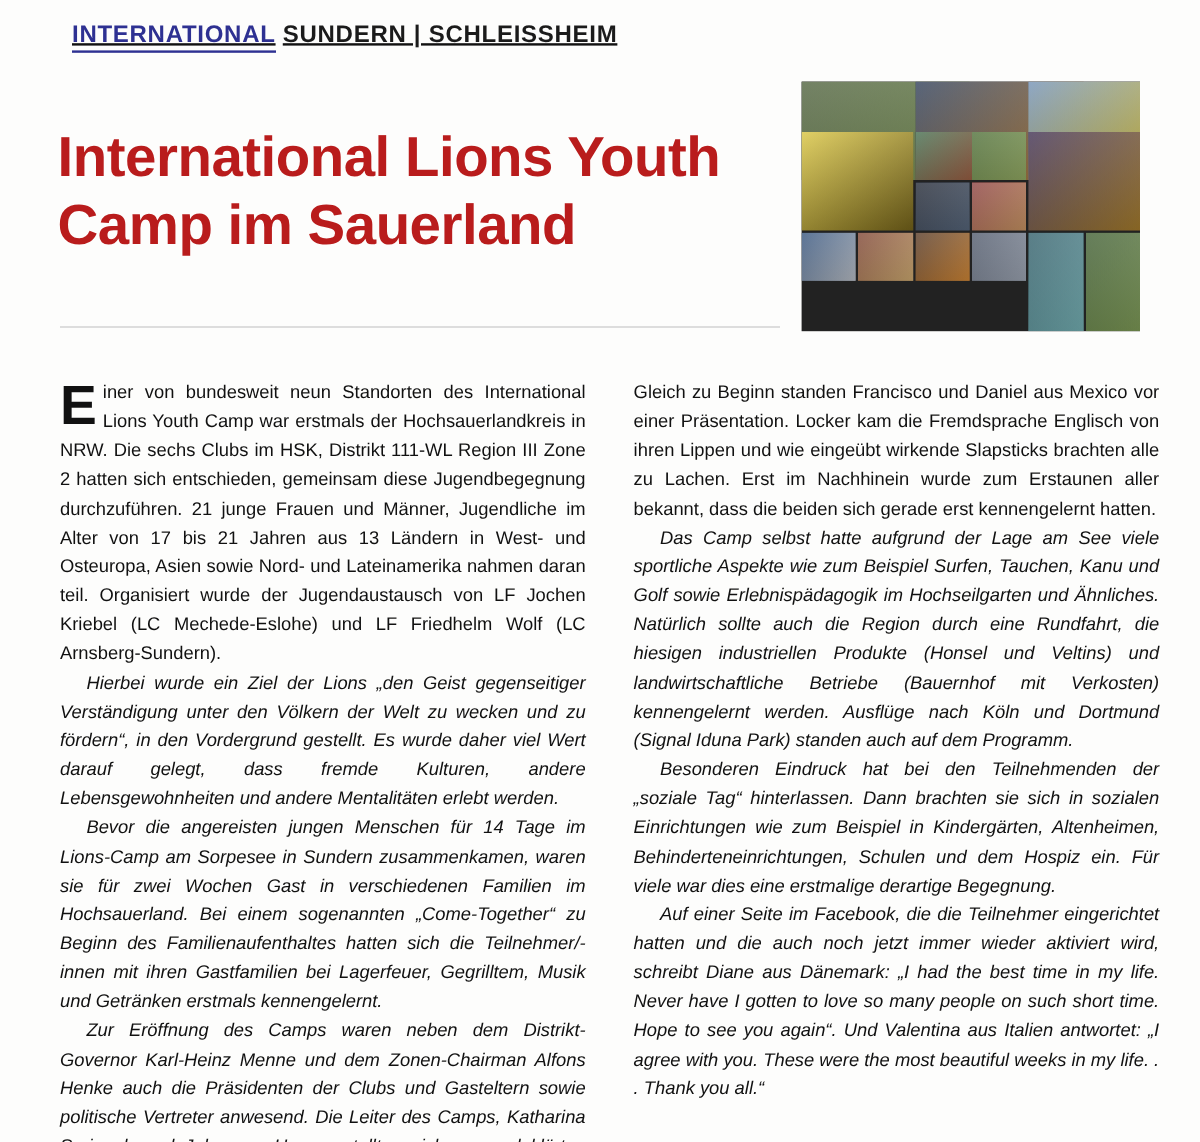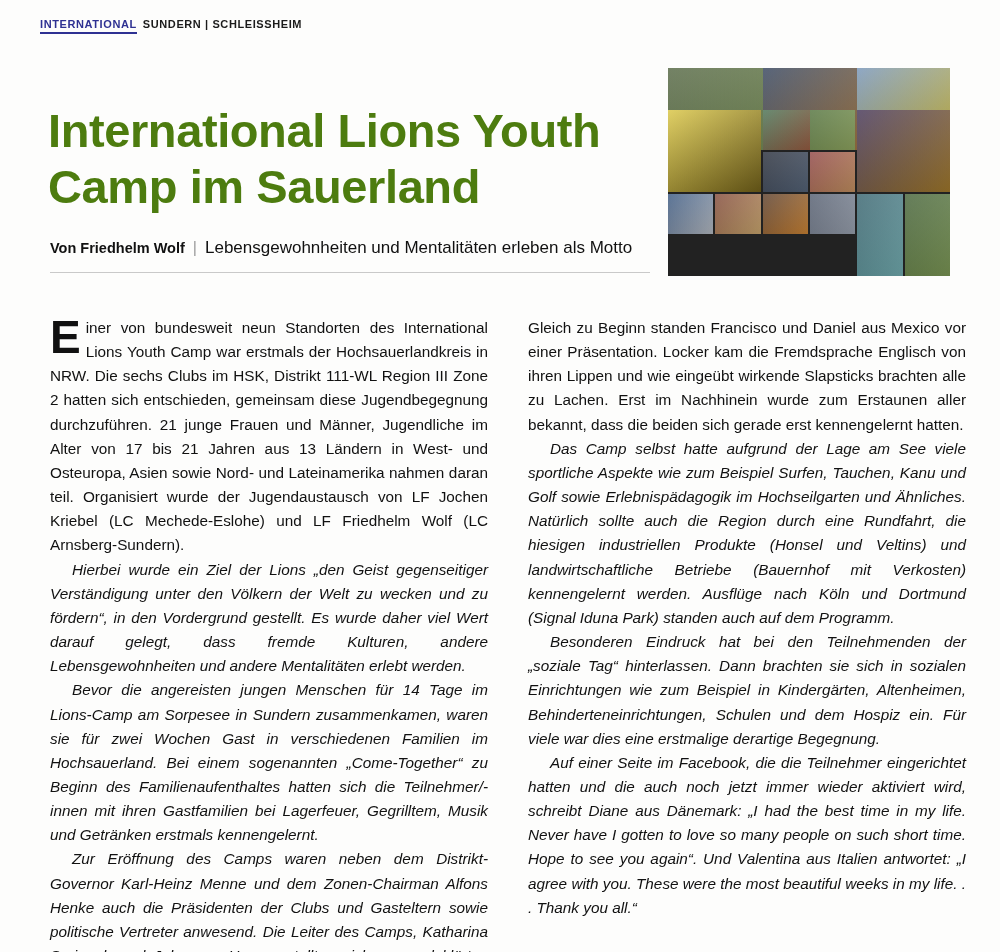--- a/index.html
+++ b/index.html
@@ -17,26 +17,27 @@
   .page {
     position: relative;
     width: 1000px;
     height: 952px;
     background: #fdfdfc;
   }
 
   
   .kicker {
     position: absolute;
-    left: 40px;
+    left: 60px;
     top: 18px;
     width: 900px;
-    font-size: 11px;
+    font-size: 20px;
     letter-spacing: 0.6px;
     white-space: nowrap;
+    text-decoration: underline;
   }
   .kicker .cat {
     color: #2e3192;
     font-weight: 600;
     border-bottom: 2px solid #2e3192;
     padding-bottom: 2px;
     margin-right: 6px;
   }
   .kicker .places {
     color: #1b1b1b;
@@ -46,21 +47,21 @@
 
   
   .headline {
     position: absolute;
     left: 48px;
     top: 72px;
     width: 620px;
     font-size: 47px;
     line-height: 1.18;
     font-weight: bold;
-    color: #4d7c0f;
+    color: #b91c1c;
     letter-spacing: -0.4px;
   }
 
   
   .byline {
     position: absolute;
     left: 50px;
     top: 238px;
     width: 620px;
     font-size: 16px;
@@ -140,23 +141,20 @@
 <body>
 
 <div class="page">
 
   <div class="kicker">
     <span class="cat">INTERNATIONAL</span><span class="places">SUNDERN | SCHLEISSHEIM</span>
   </div>
 
   <h1 class="headline">International Lions Youth Camp im Sauerland</h1>
 
-  <div class="byline">
-    <span class="author">Von Friedhelm Wolf</span><span class="bar">|</span><span class="sub">Lebensgewohnheiten und Mentalitäten erleben als Motto</span>
-  </div>
   <div class="byline-rule"></div>
 
   <div class="collage" id="collage">
       <div class="ph" style="grid-area: 1 / 1 / span 2 / span 3; background: linear-gradient(135deg, rgb(76, 95, 58), rgb(134, 160, 94));"></div>
       <div class="ph" style="grid-area: 1 / 3 / span 2 / span 3; background: linear-gradient(135deg, rgb(42, 58, 85), rgb(201, 138, 60));"></div>
       <div class="ph" style="grid-area: 1 / 5 / span 2 / span 2; background: linear-gradient(135deg, rgb(111, 143, 181), rgb(232, 210, 74));"></div>
       <div class="ph" style="grid-area: 2 / 1 / span 2 / span 2; background: linear-gradient(135deg, rgb(216, 195, 58), rgb(125, 106, 28));"></div>
       <div class="ph" style="grid-area: 2 / 3 / span 1 / span 2; background: linear-gradient(135deg, rgb(63, 106, 74), rgb(196, 74, 46));"></div>
       <div class="ph" style="grid-area: 2 / 4 / span 1 / span 1; background: linear-gradient(135deg, rgb(74, 107, 51), rgb(159, 184, 106));"></div>
       <div class="ph" style="grid-area: 2 / 5 / span 2 / span 2; background: linear-gradient(135deg, rgb(58, 42, 78), rgb(179, 134, 47));"></div>

